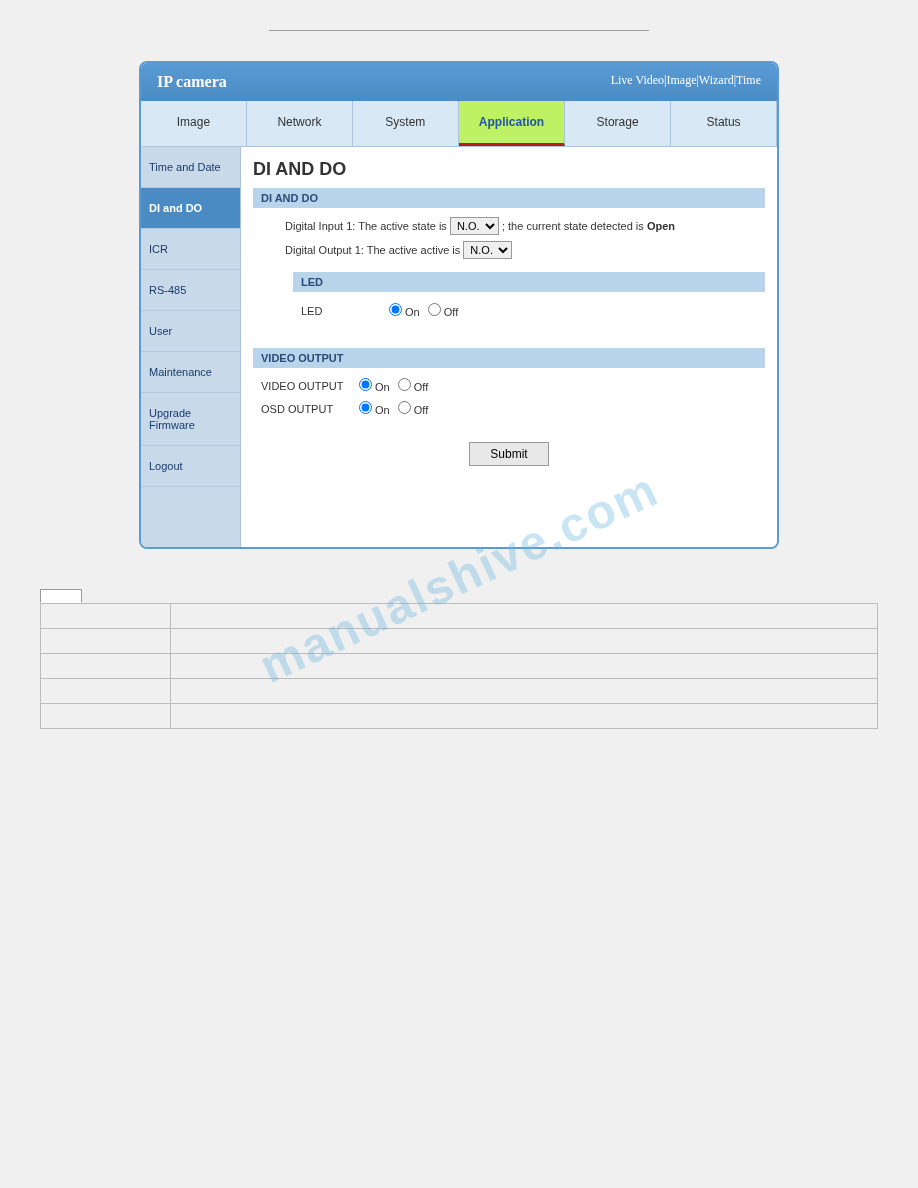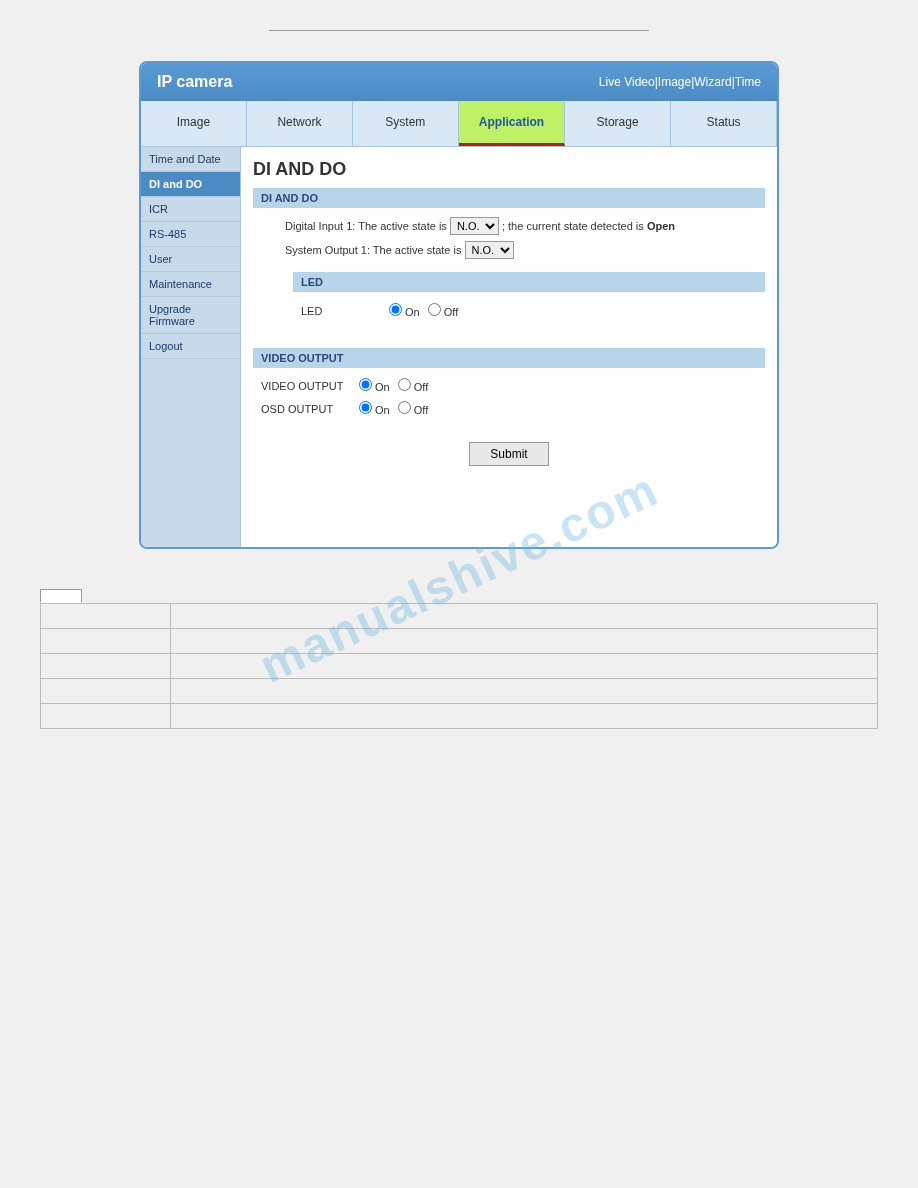--- a/index.html
+++ b/index.html
@@ -35,21 +35,21 @@
       overflow: hidden;
       background: #fff;
     }
 
     
     .header-bar {
       background: linear-gradient(to bottom, #5b9bd5, #4a8bc4);
       padding: 10px 16px;
       display: flex;
       justify-content: space-between;
-      align-items: center;
+      font-family: Liberation Serif, serif;
     }
 
     .header-title {
       color: #fff;
       font-size: 16px;
       font-weight: bold;
     }
 
     .header-nav {
       color: #fff;
@@ -93,21 +93,21 @@
     }
 
     
     .sidebar {
       width: 100px;
       background: #c8daea;
       border-right: 1px solid #aac4e0;
     }
 
     .sidebar-item {
-      padding: 6px 8px;
+      padding: 14px 8px;
       font-size: 11px;
       color: #1a3a6a;
       cursor: pointer;
       border-bottom: 1px solid #b0c8e0;
     }
 
     .sidebar-item.active {
       background: #4a8bc4;
       color: #fff;
       font-weight: bold;
@@ -313,21 +313,21 @@
           <div class="di-row">
             <span>Digital Input  1: The active state is</span>
             <select>
               <option>N.O.</option>
               <option>N.C.</option>
             </select>
             <span>; the current state detected is</span>
             <strong>Open</strong>
           </div>
           <div class="di-row">
-            <span>System Output 1: The active state is</span>
+            <span>Digital Output 1: The active active is</span>
             <select>
               <option>N.O.</option>
               <option>N.C.</option>
             </select>
           </div>
         </div>
 
         <div class="led-section">
           <div class="section-header">LED</div>
           <div class="led-row">

